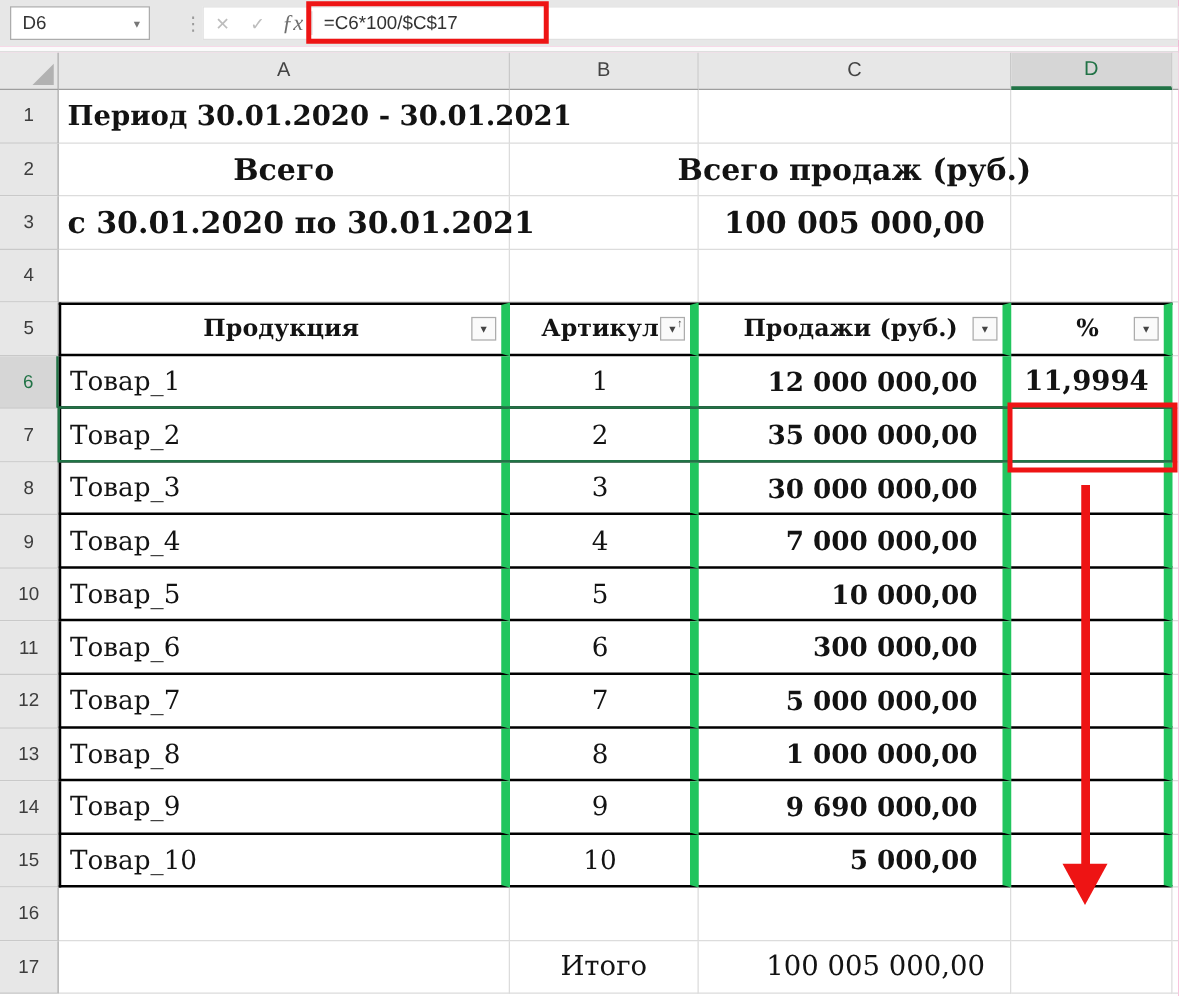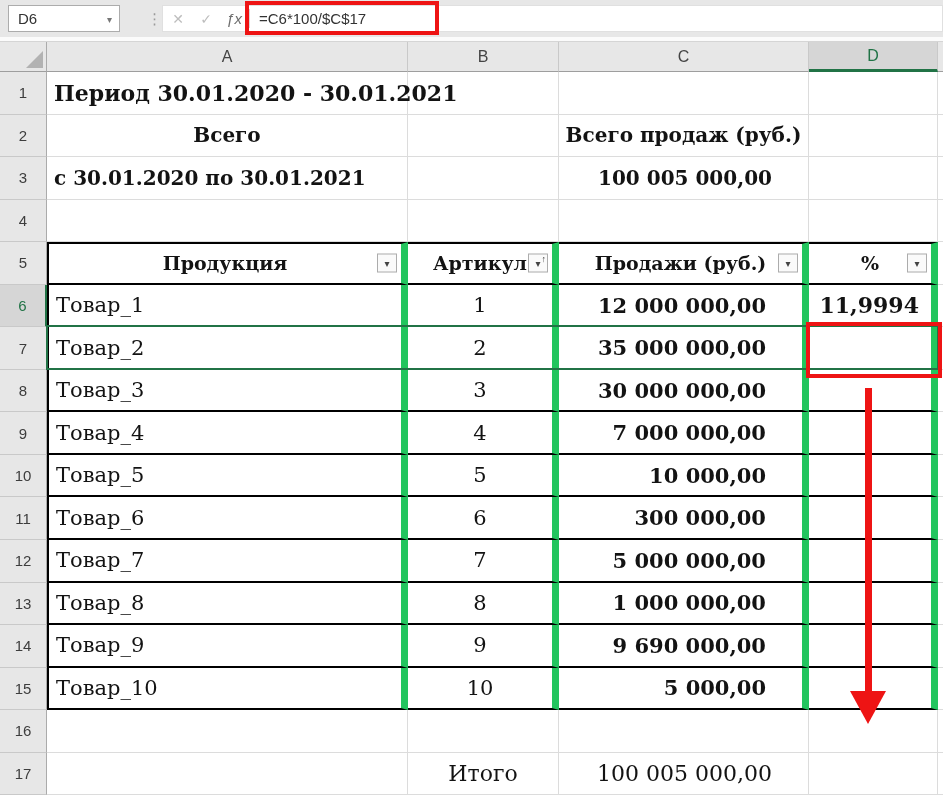--- a/index.html
+++ b/index.html
@@ -14,21 +14,21 @@
   #namebox .caret{position:absolute;right:7px;top:50%;transform:translateY(-50%);
            font-size:10px;color:#777;}
   #dots{position:absolute;left:147px;top:5px;height:27px;display:flex;align-items:center;
            color:#9a9a9a;font-size:15px;}
   #fbar{position:absolute;left:162px;top:5px;width:781px;height:27px;background:#fff;
            border:1px solid #E0E0E0;box-sizing:border-box;}
   #fbar .divider{position:absolute;left:86px;top:3px;bottom:3px;width:1px;background:#D9D9D9;}
   .fbtn{position:absolute;top:0;height:25px;display:flex;align-items:center;justify-content:center;width:26px;}
   #btn-cancel{left:2px;color:#BDBDBD;font-size:14px;}
   #btn-enter{left:30px;color:#BDBDBD;font-size:14px;}
-  #btn-fx{left:58px;color:#6f6f6f;font-size:15px;font-family:Liberation Sans, sans-serif;font-style:italic;}
+  #btn-fx{left:58px;color:#6f6f6f;font-size:18px;font-family:Liberation Serif, serif;font-style:italic;}
   #formula-text{position:absolute;left:96px;top:0;height:25px;display:flex;align-items:center;
            font-size:15px;color:#333;}
   #formula-redbox{position:absolute;left:245px;top:1px;width:194px;height:34px;
            border:4px solid #EE1414;box-sizing:border-box;z-index:20;}
 
   #whitestrip{position:absolute;left:0;top:37px;width:943px;height:5px;background:#FBFBFB;
            border-bottom:1px solid #D5D5D5;box-sizing:border-box;}
 
   
   #sheet{position:absolute;left:0;top:42px;width:943px;height:755px;display:grid;
@@ -54,22 +54,22 @@
         border-right:1px solid #DCDCDC;border-bottom:1px solid #DCDCDC;
         font-family:"DejaVu Serif",serif;color:#131313;white-space:nowrap;overflow:visible;
         padding-left:7px;background:transparent;}
   .cell.tbl{border-right:7px solid #22c55e;border-bottom:2px solid #000;}
   .cell.bl{border-left:2px solid #000;}
   .cell.bt{border-top:2px solid #000;}
   .cell.bold{font-weight:bold;}
   .cell.left{justify-content:flex-start;}
   .cell.center{justify-content:center;padding-left:0;}
   .cell.right{justify-content:flex-end;padding-left:0;}
-  .pr36{padding-right:36px;} .pr12{padding-right:12px;font-weight:bold;}
-  .fs19{font-size:19px;} .fs20{font-size:20px;} .fs21{font-size:21px;} .fs22{font-size:22px;}
+  .pr36{padding-right:20px;} .pr12{padding-right:12px;font-weight:bold;}
+  .fs19{font-size:19px;} .fs20{font-size:24px;} .fs21{font-size:21px;} .fs22{font-size:22px;}
 
   .filter-btn{position:absolute;right:4px;top:50%;transform:translateY(-50%);width:20px;height:19px;
         background:#FAFAFA;border:1px solid #ACACAC;box-sizing:border-box;display:flex;
         align-items:center;justify-content:center;font-size:10px;color:#444;
         font-family:"Liberation Sans",sans-serif;font-weight:normal;}
   .filter-btn i{font-style:normal;font-size:9px;position:absolute;right:1px;top:0px;line-height:9px;}
 
   
   #row-selection{position:absolute;left:46px;top:325px;width:893px;height:45px;
         border:2px solid #217346;box-sizing:border-box;z-index:8;pointer-events:none;}

